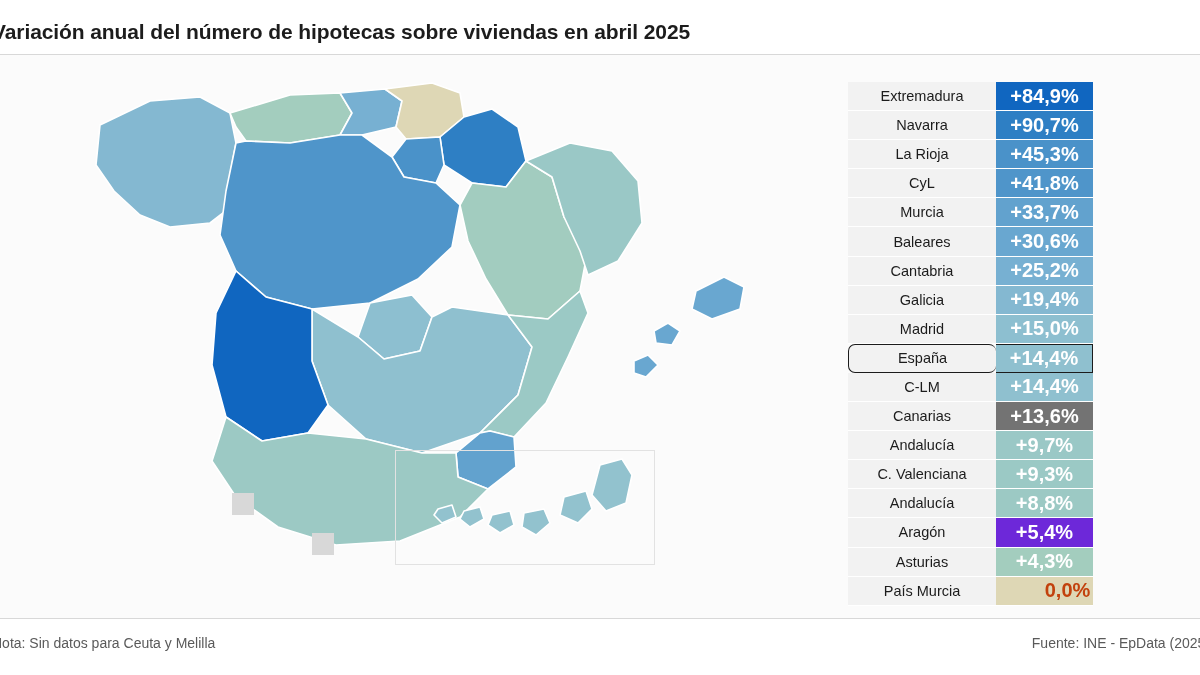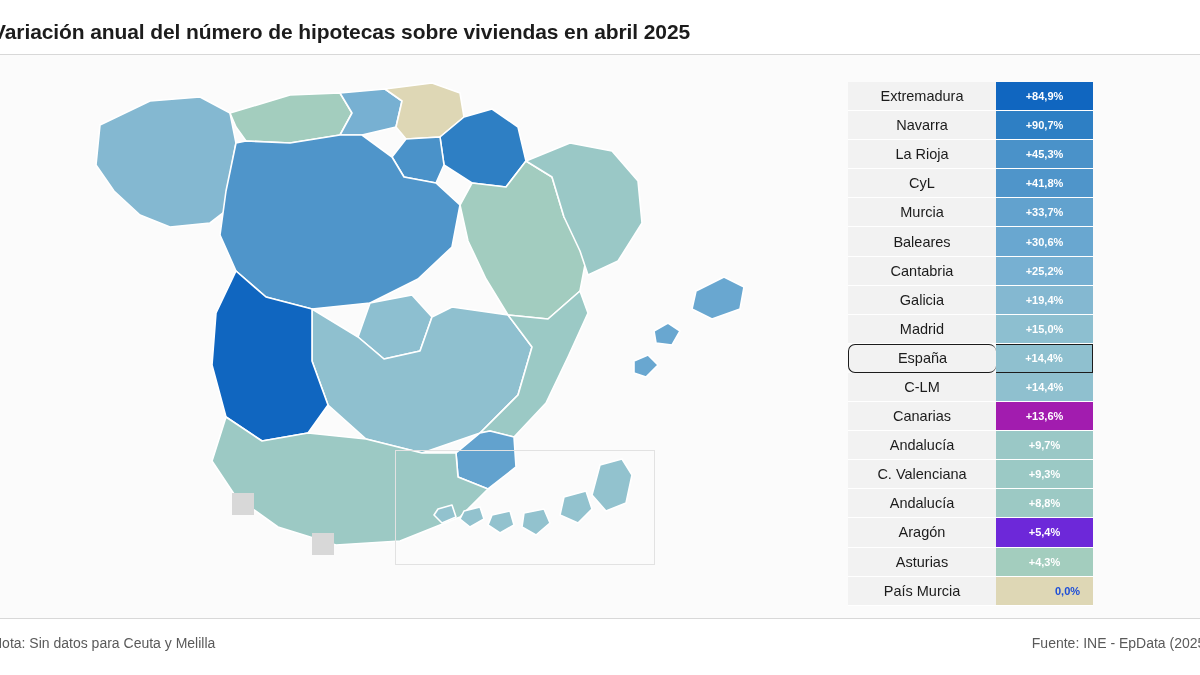--- a/index.html
+++ b/index.html
@@ -107,21 +107,21 @@
     color: #1c1c1c;
     font-size: 14.5px;
     display: flex;
     align-items: center;
     justify-content: center;
     box-sizing: border-box;
     border-bottom: 1px solid #ffffff;
   }
   .rank-val {
     flex: 1 1 auto;
-    font-size: 11px;
+    font-size: 20px;
     font-weight: bold;
     color: #ffffff;
     display: flex;
     align-items: center;
     justify-content: center;
     box-sizing: border-box;
     border-bottom: 1px solid #ffffff;
   }
   .rank-row.highlight .rank-name,
   .rank-row.highlight .rank-val {
@@ -129,21 +129,21 @@
     box-sizing: border-box;
   }
   .rank-row.highlight .rank-name {
     border-right: none;
     border-radius: 7px;
   }
   .rank-row.highlight .rank-val {
     border-left: none;
   }
   .rank-val.dark-text {
-    color: #1d4ed8;
+    color: #c2410c;
     padding-left: 46px;
   }
 
   
   .footer {
     position: absolute;
     left: 0;
     top: 618px;
     width: 1200px;
     height: 57px;
@@ -287,21 +287,21 @@
         <div class="rank-val" style="background:#8fc0cf">+14,4%</div>
       </div>
 
       <div class="rank-row">
         <div class="rank-name">C-LM</div>
         <div class="rank-val" style="background:#8fc0cf">+14,4%</div>
       </div>
 
       <div class="rank-row">
         <div class="rank-name">Canarias</div>
-        <div class="rank-val" style="background:#a21caf">+13,6%</div>
+        <div class="rank-val" style="background:#737373">+13,6%</div>
       </div>
 
       <div class="rank-row">
         <div class="rank-name">Andalucía</div>
         <div class="rank-val" style="background:#9ac8c6">+9,7%</div>
       </div>
 
       <div class="rank-row">
         <div class="rank-name">C. Valenciana</div>
         <div class="rank-val" style="background:#9bc9c5">+9,3%</div>

